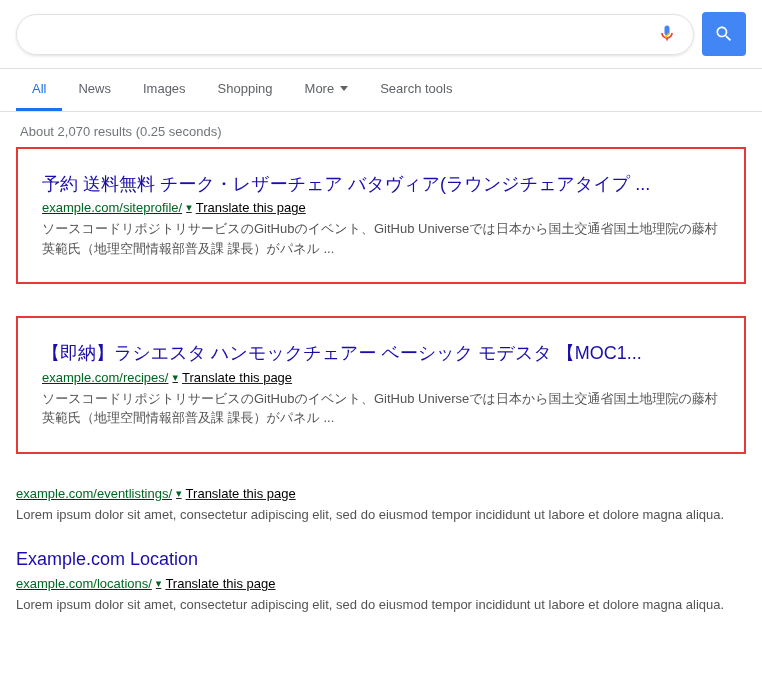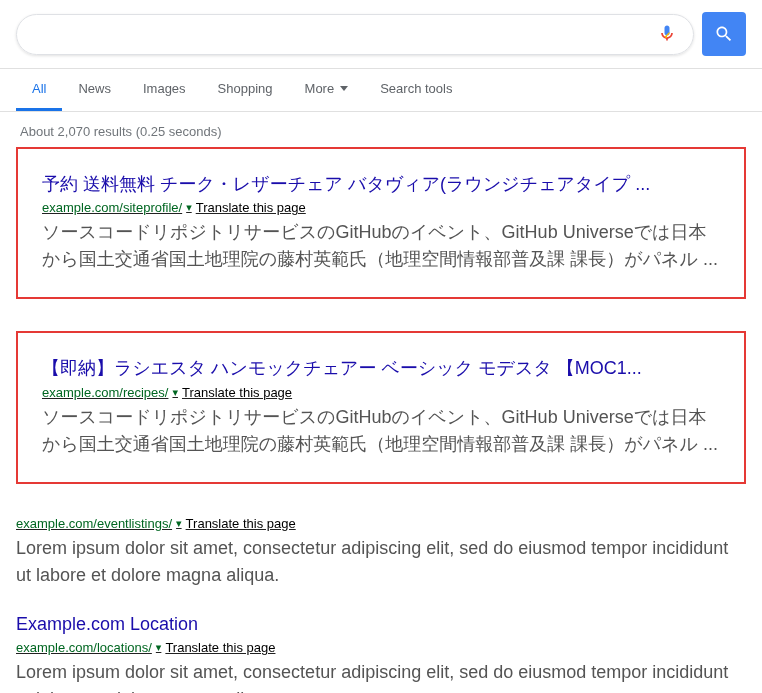--- a/index.html
+++ b/index.html
@@ -141,21 +141,21 @@
       cursor: pointer;
     }
     .result-translate {
       color: #000000;
       font-size: 13px;
       cursor: pointer;
     }
 
     .result-snippet {
       color: #545454;
-      font-size: 18px;
+      font-size: 13px;
       line-height: 1.5;
     }
 
     
     .mic-svg { width: 20px; height: 20px; }
     .search-svg { width: 20px; height: 20px; fill: #fff; }
   </style>
 </head>
 <body>
 

